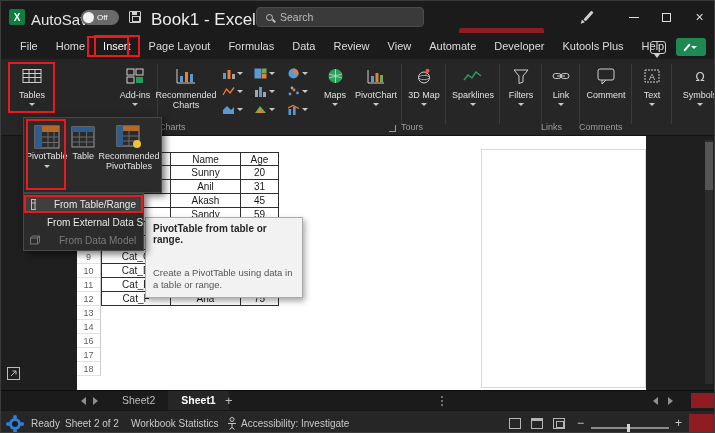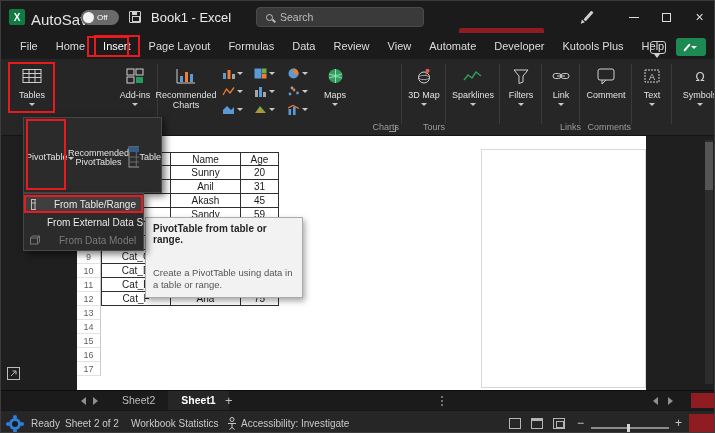--- a/index.html
+++ b/index.html
@@ -10,21 +10,21 @@
 
 .titlebar{position:absolute;left:0;top:0;right:0;height:32px;background:#1b1b1b}
 .xlicon{position:absolute;left:8px;top:8px;width:16px;height:16px;background:#107c41;border-radius:2px;color:#fff;font-size:10px;font-weight:bold;display:flex;align-items:center;justify-content:center}
 .aslabel{position:absolute;left:30px;top:10px;font-size:15px;color:#e4e4e4}
 .tgl{position:absolute;left:80px;top:9px;width:38px;height:15px;background:#6a6a6a;border-radius:8px;display:flex;align-items:center}
 .knob{width:11px;height:11px;background:#f2f2f2;border-radius:50%;margin-left:2px}
 .tstate{font-size:8px;color:#fff;margin-left:3px}
 .floppy{position:absolute;left:128px;top:10px;width:12px;height:12px;border:1px solid #cfcfcf;border-radius:1px}
 .floppy::before{content:"";position:absolute;left:2px;top:0;width:5px;height:3px;background:#cfcfcf}
 .floppy::after{content:"";position:absolute;left:2px;bottom:0;width:6px;height:4px;border:1px solid #cfcfcf}
-.doctitle{position:absolute;left:150px;top:9px;font-size:13px;color:#ececec;white-space:nowrap}
+.doctitle{position:absolute;left:150px;top:9px;font-size:17px;color:#ececec;white-space:nowrap}
 .search{position:absolute;left:255px;top:6px;width:168px;height:20px;background:#3a3a3a;border:1px solid #4a4a4a;border-radius:4px;display:flex;align-items:center;gap:7px;padding:0 9px}
 .mag{width:7px;height:7px;border:1.5px solid #bdbdbd;border-radius:50%;position:relative;flex:0 0 auto}
 .mag::after{content:"";position:absolute;width:4px;height:1.5px;background:#bdbdbd;right:-3.5px;bottom:-1.5px;transform:rotate(45deg)}
 .searchtxt{font-size:10.5px;color:#bdbdbd}
 .redact{background:#8e1c21}
 .redact.tb{position:absolute;left:458px;top:5px;width:85px;height:22px;border-radius:2px}
 .pen{position:absolute;left:586px;top:9px;width:3px;height:12px;background:#cfcfcf;border-radius:1px;transform:rotate(42deg)}
 .pen::after{content:"";position:absolute;left:-1px;bottom:-5px;width:0;height:0;border-left:2.5px solid transparent;border-right:2.5px solid transparent;border-top:4px solid #cfcfcf}
 .wc{position:absolute;top:0;width:33px;height:32px;display:flex;align-items:center;justify-content:center;color:#dedede}
 .wc.min{left:616px}.wc.max{left:649px}.wc.close{left:682px;font-size:14px}
@@ -41,28 +41,28 @@
 .sharebtn{width:30px;height:18px;background:#1d8a54;border-radius:3px;display:flex;align-items:center;justify-content:center;gap:3px}
 .sharepen{width:2px;height:9px;background:#fff;transform:rotate(40deg);border-radius:1px}
 
 
 .ribbon{position:absolute;left:0;top:58px;right:0;height:77px;background:#262626;border-bottom:1px solid #141414}
 .rbtn{position:absolute;top:3px;display:flex;flex-direction:column;align-items:center;padding-top:2px;height:58px}
 .ricwrap{height:24px;display:flex;align-items:center;justify-content:center}
 .rlbl{font-size:9px;color:#e0e0e0;text-align:center;line-height:10px;margin-top:2px}
 .chev{width:0;height:0;border-left:3px solid transparent;border-right:3px solid transparent;border-top:3px solid #c9c9c9;margin-top:3px}
 .vsep{position:absolute;top:5px;height:60px;width:1px;background:#3a3a3a}
-.glbl{position:absolute;top:63px;font-size:9px;color:#9c9c9c;text-align:right}
+.glbl{position:absolute;top:63px;font-size:9px;color:#9c9c9c;text-align:left}
 .launcher{position:absolute;top:66px;left:388px;width:7px;height:7px;border-right:1px solid #9c9c9c;border-bottom:1px solid #9c9c9c}
 .cluster{position:absolute;left:215px;top:7px;width:98px;display:grid;grid-template-columns:1fr 1fr 1fr;row-gap:3px}
 .ccell{display:flex;align-items:center;justify-content:center;gap:2px;height:15px}
 
 
 .gallery{position:absolute;left:22px;top:116px;width:139px;height:76px;background:#2b2b2b;border:1px solid #484848;box-shadow:3px 3px 7px rgba(0,0,0,.55);z-index:30;display:flex;padding:4px 2px}
-.gitem{display:flex;align-items:center;padding-top:3px}
+.gitem{display:flex;flex-direction:column;align-items:center;padding-top:3px}
 .gw1{width:42px}.gw2{width:60px}.gw3{width:33px}
 .glab{font-size:9px;color:#e2e2e2;text-align:center;line-height:9.5px;margin-top:3px}
 .annot{position:absolute;border:2px solid #e8191f;z-index:40;pointer-events:none}
 .submenu{position:absolute;left:22px;top:192px;width:121px;height:58px;background:#2b2b2b;border:1px solid #484848;box-shadow:3px 3px 7px rgba(0,0,0,.55);z-index:30;padding:1px 0;overflow:hidden}
 .sitem{height:18px;display:flex;align-items:center;gap:18px;padding:0 5px;font-size:10px;color:#e8e8e8;white-space:nowrap;overflow:hidden}
 .sitem.hl{background:#3f3f3f;border:2px solid #e8191f}
 .sitem.dis{color:#7b7b7b}
 .tooltip{position:absolute;left:144px;top:216px;width:158px;background:#f2f2f2;border:1px solid #ababab;box-shadow:2px 3px 6px rgba(0,0,0,.35);z-index:25;padding:5px 7px 7px}
 .tt{font-size:10px;font-weight:bold;color:#262626}
 .tb{font-size:9.5px;color:#555;margin-top:22px;line-height:11.5px}
@@ -283,20 +283,32 @@
       <div class="ricwrap">
           <svg width="17" height="16">
             <circle cx="8.5" cy="8" r="7" fill="#2e9e5b"></circle>
             <path d="M2 5.8c3.5 2 9.5 2 13 0M2 10.2c3.5-2 9.5-2 13 0M8.5 1v14" stroke="#bfe8d0" stroke-width=".8" fill="none"></path>
           </svg>
         </div>
       <div class="rlbl">Maps</div>
       <i class="chev"></i>
     </div>
 
+    <div class="rbtn" style="left:352px;width:46px">
+      <div class="ricwrap">
+          <svg width="18" height="15">
+            <path d="M1 1v13h16" stroke="#cfcfcf" fill="none"></path>
+            <rect x="4" y="7" width="3" height="6" fill="#5b9bd5"></rect>
+            <rect x="8.5" y="4" width="3" height="9" fill="#ed7d31"></rect>
+            <rect x="13" y="6" width="3" height="7" fill="#70ad47"></rect>
+          </svg>
+        </div>
+      <div class="rlbl">PivotChart</div>
+      <i class="chev"></i>
+    </div>
 
     <div class="glbl" style="left:158px;width:240px">Charts</div>
     <div class="launcher"></div>
 
     <div class="vsep" style="left:400px"></div>
 
     <div class="rbtn" style="left:404px;width:38px">
       <div class="ricwrap">
           <svg width="16" height="16">
             <circle cx="8" cy="9.5" r="5.5" fill="none" stroke="#cfcfcf"></circle>
@@ -468,33 +480,33 @@
           <div class="c cc nm"></div>
           <div class="c cc ag"></div>
         </div>
         <div class="grow">
           <div class="c rn">14</div>
           <div class="c cc cat"></div>
           <div class="c cc nm"></div>
           <div class="c cc ag"></div>
         </div>
         <div class="grow">
-          <div class="c rn">15</div>
-          <div class="c cc cat"></div>
-          <div class="c cc nm"></div>
-          <div class="c cc ag"></div>
-        </div>
-        <div class="grow">
           <div class="c rn">16</div>
           <div class="c cc cat"></div>
           <div class="c cc nm"></div>
           <div class="c cc ag"></div>
         </div>
         <div class="grow">
           <div class="c rn">17</div>
+          <div class="c cc cat"></div>
+          <div class="c cc nm"></div>
+          <div class="c cc ag"></div>
+        </div>
+        <div class="grow">
+          <div class="c rn">18</div>
           <div class="c cc cat"></div>
           <div class="c cc nm"></div>
           <div class="c cc ag"></div>
         </div>
       </div>
     <div class="leftstrip">
       <div class="paneicon"><svg width="13" height="13">
             <rect x="0.5" y="0.5" width="12" height="12" fill="none" stroke="#bdbdbd"></rect>
             <path d="M4 9L9 4M9 4h-3.5M9 4v3.5" stroke="#bdbdbd" fill="none"></path>
           </svg></div>
@@ -511,37 +523,37 @@
     <div class="gitem gw1">
       <svg width="26" height="24">
           <rect x="1" y="1" width="24" height="22" fill="none" stroke="#9a9a9a"></rect>
           <rect x="1" y="1" width="7" height="22" fill="#2f5d8f"></rect>
           <rect x="8" y="1" width="17" height="6" fill="#b06a2a"></rect>
           <path d="M8 12h17M8 17.5h17M14 7v16M20 7v16" stroke="#6a6a6a" fill="none"></path>
         </svg>
       <div class="glab">PivotTable</div>
       <i class="chev"></i>
     </div>
+    <div class="gitem gw3">
+      <svg width="24" height="24">
+          <rect x="1" y="2" width="22" height="20" fill="none" stroke="#9a9a9a"></rect>
+          <rect x="1" y="2" width="22" height="5" fill="#2f5d8f"></rect>
+          <path d="M1 12h22M1 17h22M8.3 7v15M15.6 7v15" stroke="#6a6a6a" fill="none"></path>
+        </svg>
+      <div class="glab">Table</div>
+    </div>
     <div class="gitem gw2">
       <svg width="26" height="24">
           <rect x="1" y="1" width="22" height="20" fill="none" stroke="#9a9a9a"></rect>
           <rect x="1" y="1" width="6" height="20" fill="#2f5d8f"></rect>
           <rect x="7" y="1" width="16" height="5" fill="#b06a2a"></rect>
           <path d="M7 11h16M7 16h16M13 6v15" stroke="#6a6a6a" fill="none"></path>
           <circle cx="21" cy="19" r="4" fill="#e8c33d"></circle>
         </svg>
       <div class="glab">Recommended PivotTables</div>
-    </div>
-    <div class="gitem gw3">
-      <svg width="24" height="24">
-          <rect x="1" y="2" width="22" height="20" fill="none" stroke="#9a9a9a"></rect>
-          <rect x="1" y="2" width="22" height="5" fill="#2f5d8f"></rect>
-          <path d="M1 12h22M1 17h22M8.3 7v15M15.6 7v15" stroke="#6a6a6a" fill="none"></path>
-        </svg>
-      <div class="glab">Table</div>
     </div>
   </div>
 
   <div class="submenu">
     <div class="sitem hl">
       <svg width="12" height="11">
           <rect x="0.5" y="0.5" width="11" height="10" fill="none" stroke="#bdbdbd"></rect>
           <path d="M0.5 4h11M4 0.5v10M8 0.5v10" stroke="#bdbdbd"></path>
         </svg>
       <span>From Table/Range</span>

